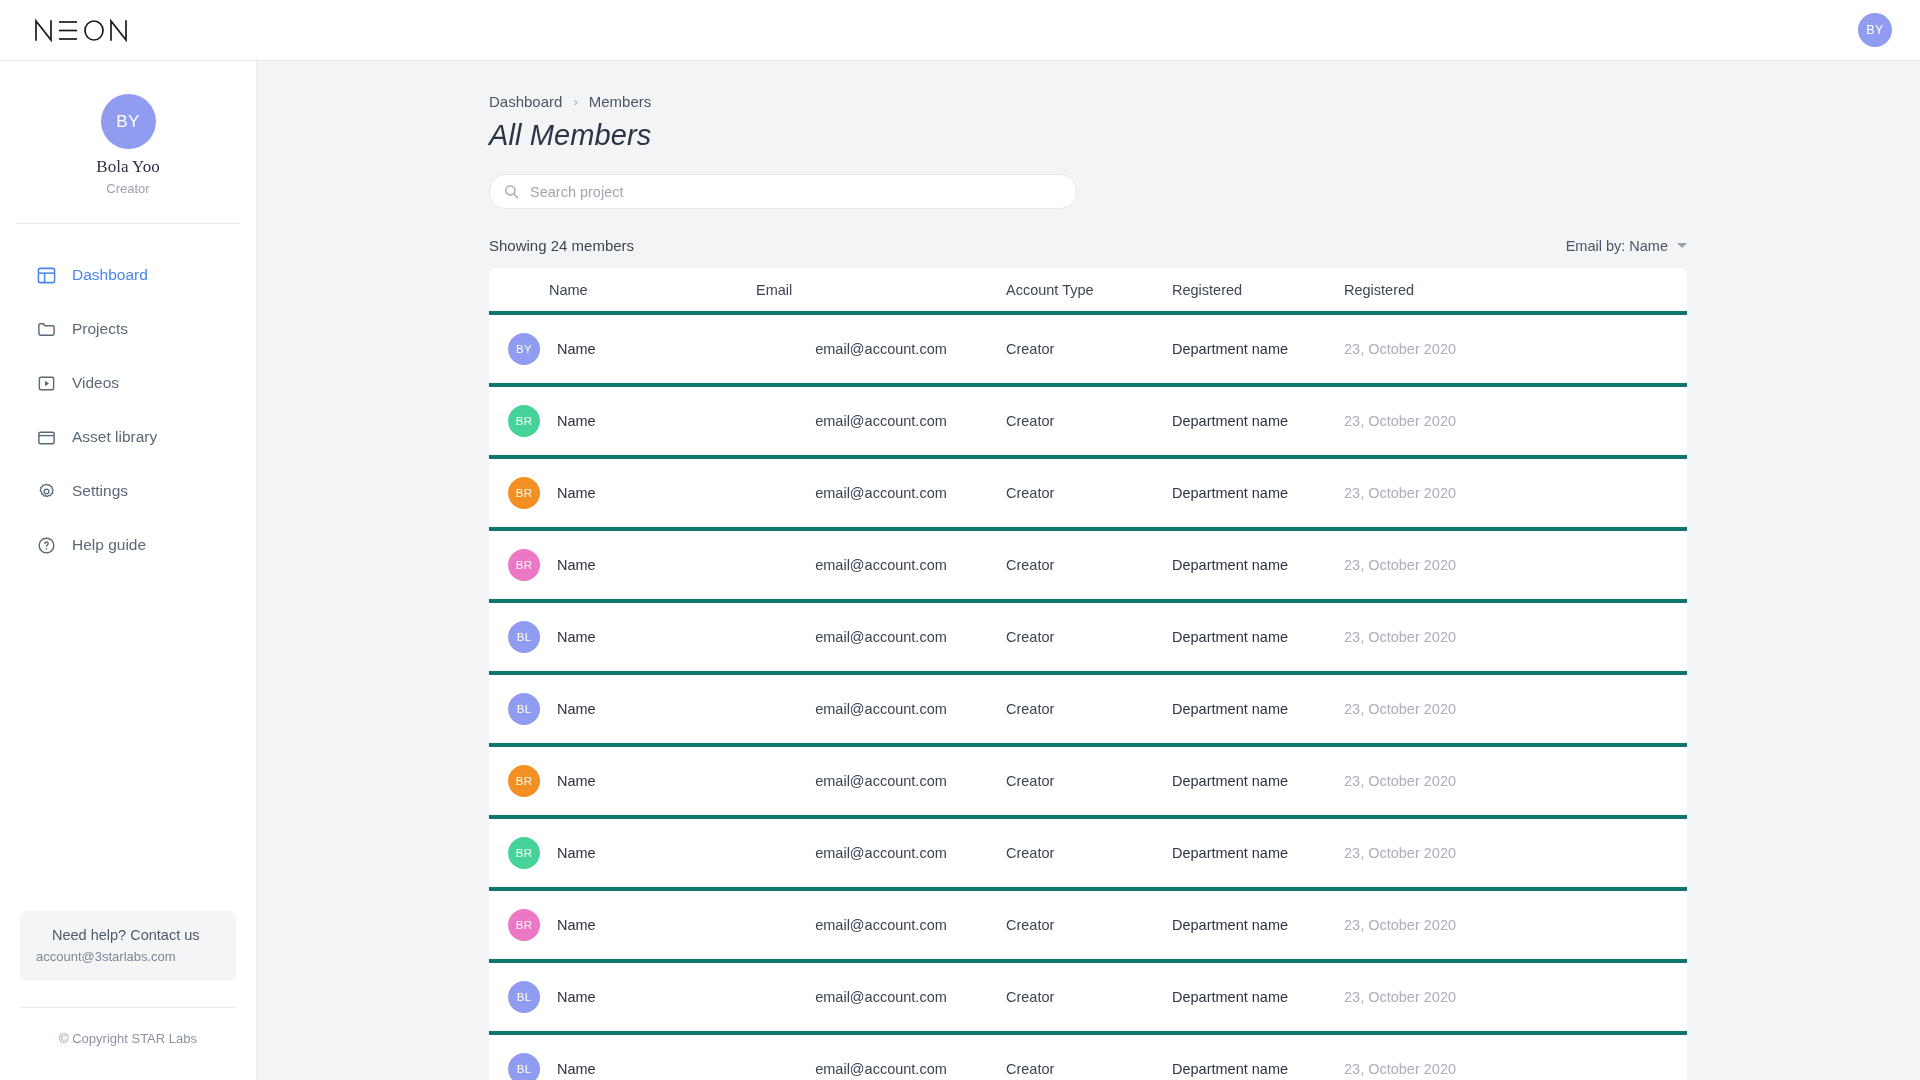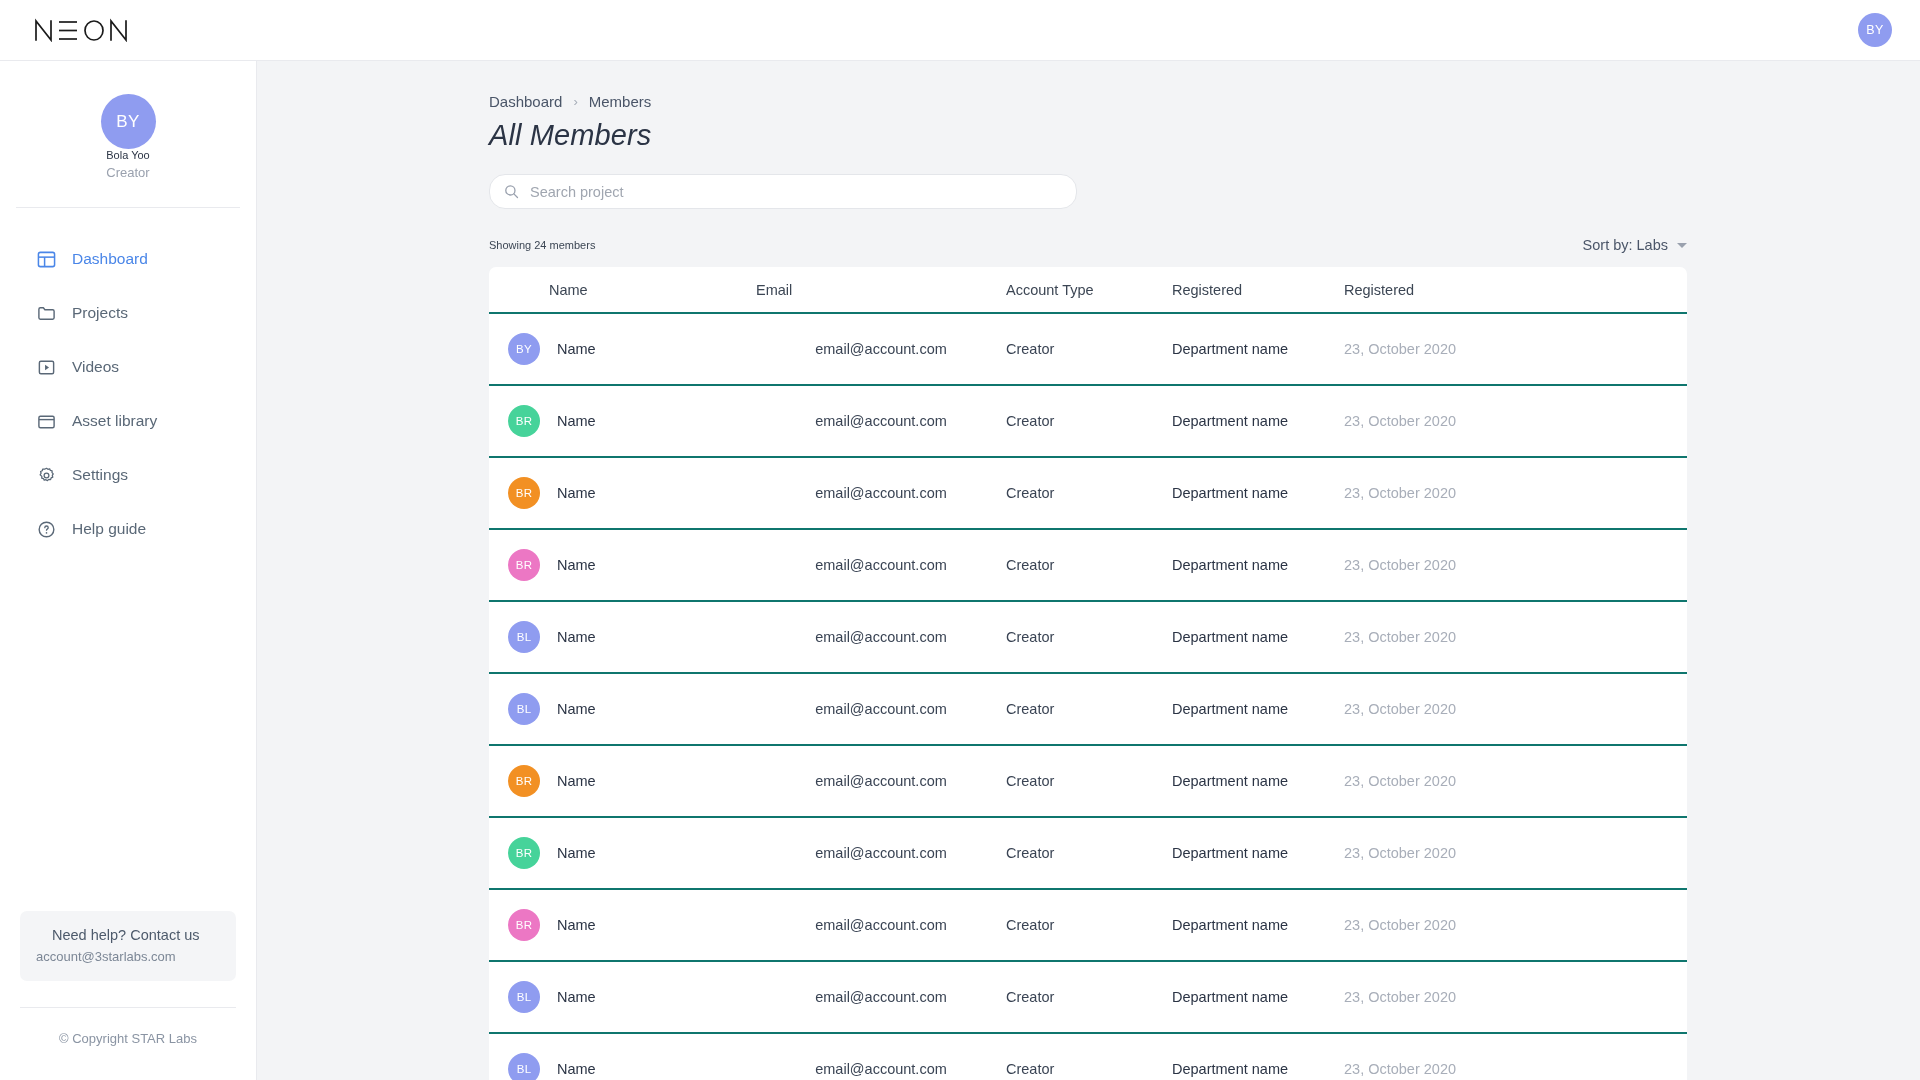--- a/index.html
+++ b/index.html
@@ -80,23 +80,24 @@
     border-radius: 50%;
     background: #8f9cf0;
     color: #ffffff;
     font-size: 17px;
     letter-spacing: .5px;
     display: flex;
     align-items: center;
     justify-content: center;
   }
   .profile-name {
-    margin-top: 0;
-    font-size: 11px;
+    margin-top: 8px;
+    font-size: 17px;
     color: #2b3445;
+    font-family: Liberation Serif, serif;
   }
   .profile-role {
     margin-top: 4px;
     font-size: 13px;
     color: #9aa1ae;
   }
 
   .nav-divider {
     margin: 27px 16px 0 16px;
     height: 1px;
@@ -220,21 +221,21 @@
   .search-input::placeholder { color: #a0a6b0; }
 
   .list-meta {
     margin-top: 28px;
     width: 1198px;
     display: flex;
     align-items: center;
     justify-content: space-between;
   }
   .showing {
-    font-size: 11px;
+    font-size: 15px;
     color: #3c4654;
   }
   .sort {
     display: flex;
     align-items: center;
     gap: 9px;
     font-size: 14.5px;
     color: #4a5568;
     cursor: pointer;
   }
@@ -252,21 +253,21 @@
     background: #ffffff;
     border-radius: 7px 7px 0 0;
     overflow: hidden;
   }
 
   .trow {
     display: grid;
     grid-template-columns: 248px 250px 166px 172px 162px;
     align-items: center;
     padding-left: 19px;
-    border-bottom: 2px solid #0f766e;
+    border-bottom: 4px solid #0f766e;
   }
 
   .thead {
     height: 47px;
     font-size: 14.5px;
     color: #3c4654;
   }
   .thead .th:first-child { padding-left: 41px; }
 
   .tbody-row {
@@ -421,21 +422,21 @@
         <circle cx="6.8" cy="6.8" r="4.9" stroke="#9aa1ae" stroke-width="1.4"></circle>
         <line x1="10.5" y1="10.5" x2="14.4" y2="14.4" stroke="#9aa1ae" stroke-width="1.4" stroke-linecap="round"></line>
       </svg>
     </span>
     <input class="search-input" type="text" placeholder="Search project" style="">
   </div>
 
   <div class="list-meta">
     <div class="showing">Showing 24 members</div>
     <div class="sort">
-      <span>Sort by: Labs</span>
+      <span>Email by: Name</span>
       <span class="caret"></span>
     </div>
   </div>
 
   <div class="table-card">
     <div class="trow thead">
       <div class="th">Name</div>
       <div class="th">Email</div>
       <div class="th">Account Type</div>
       <div class="th">Registered</div>

